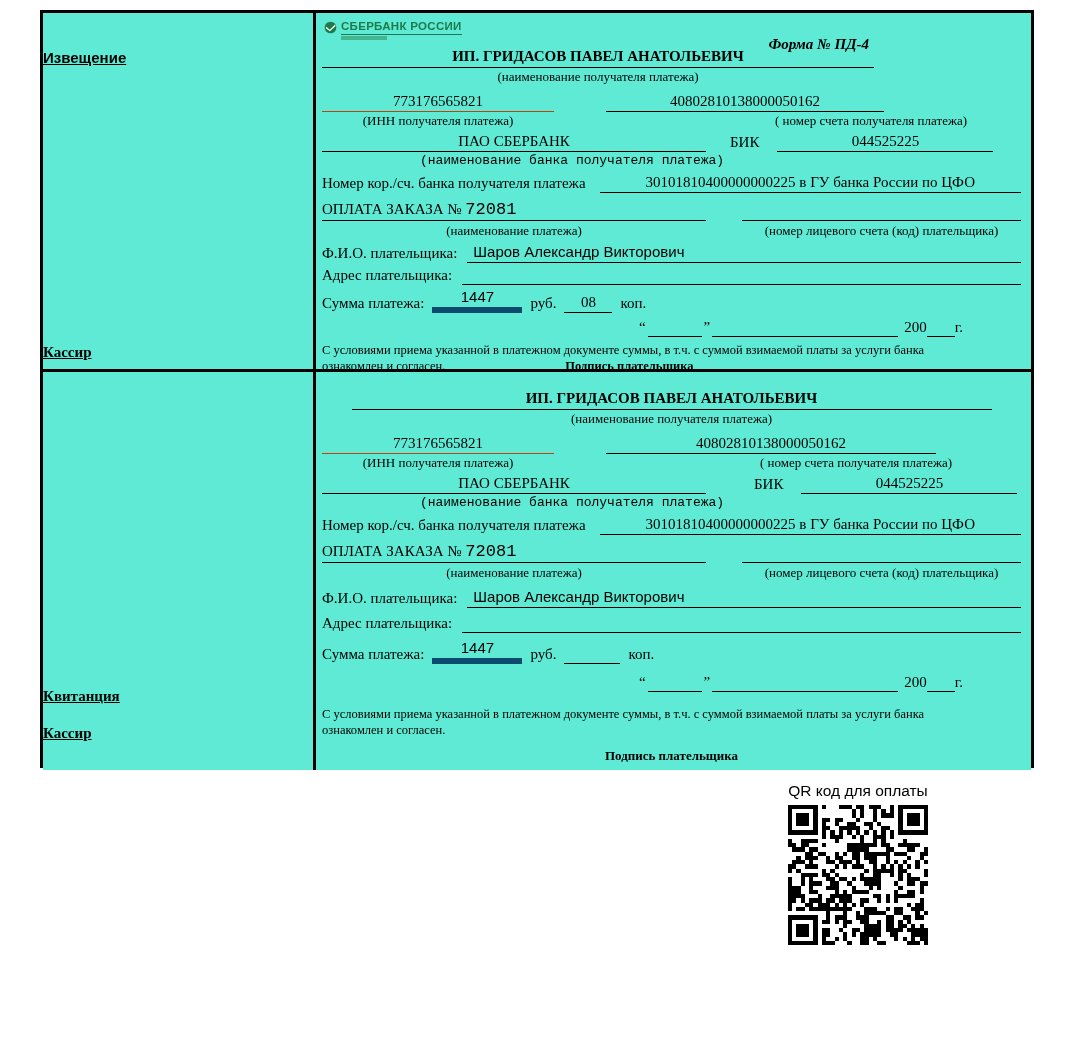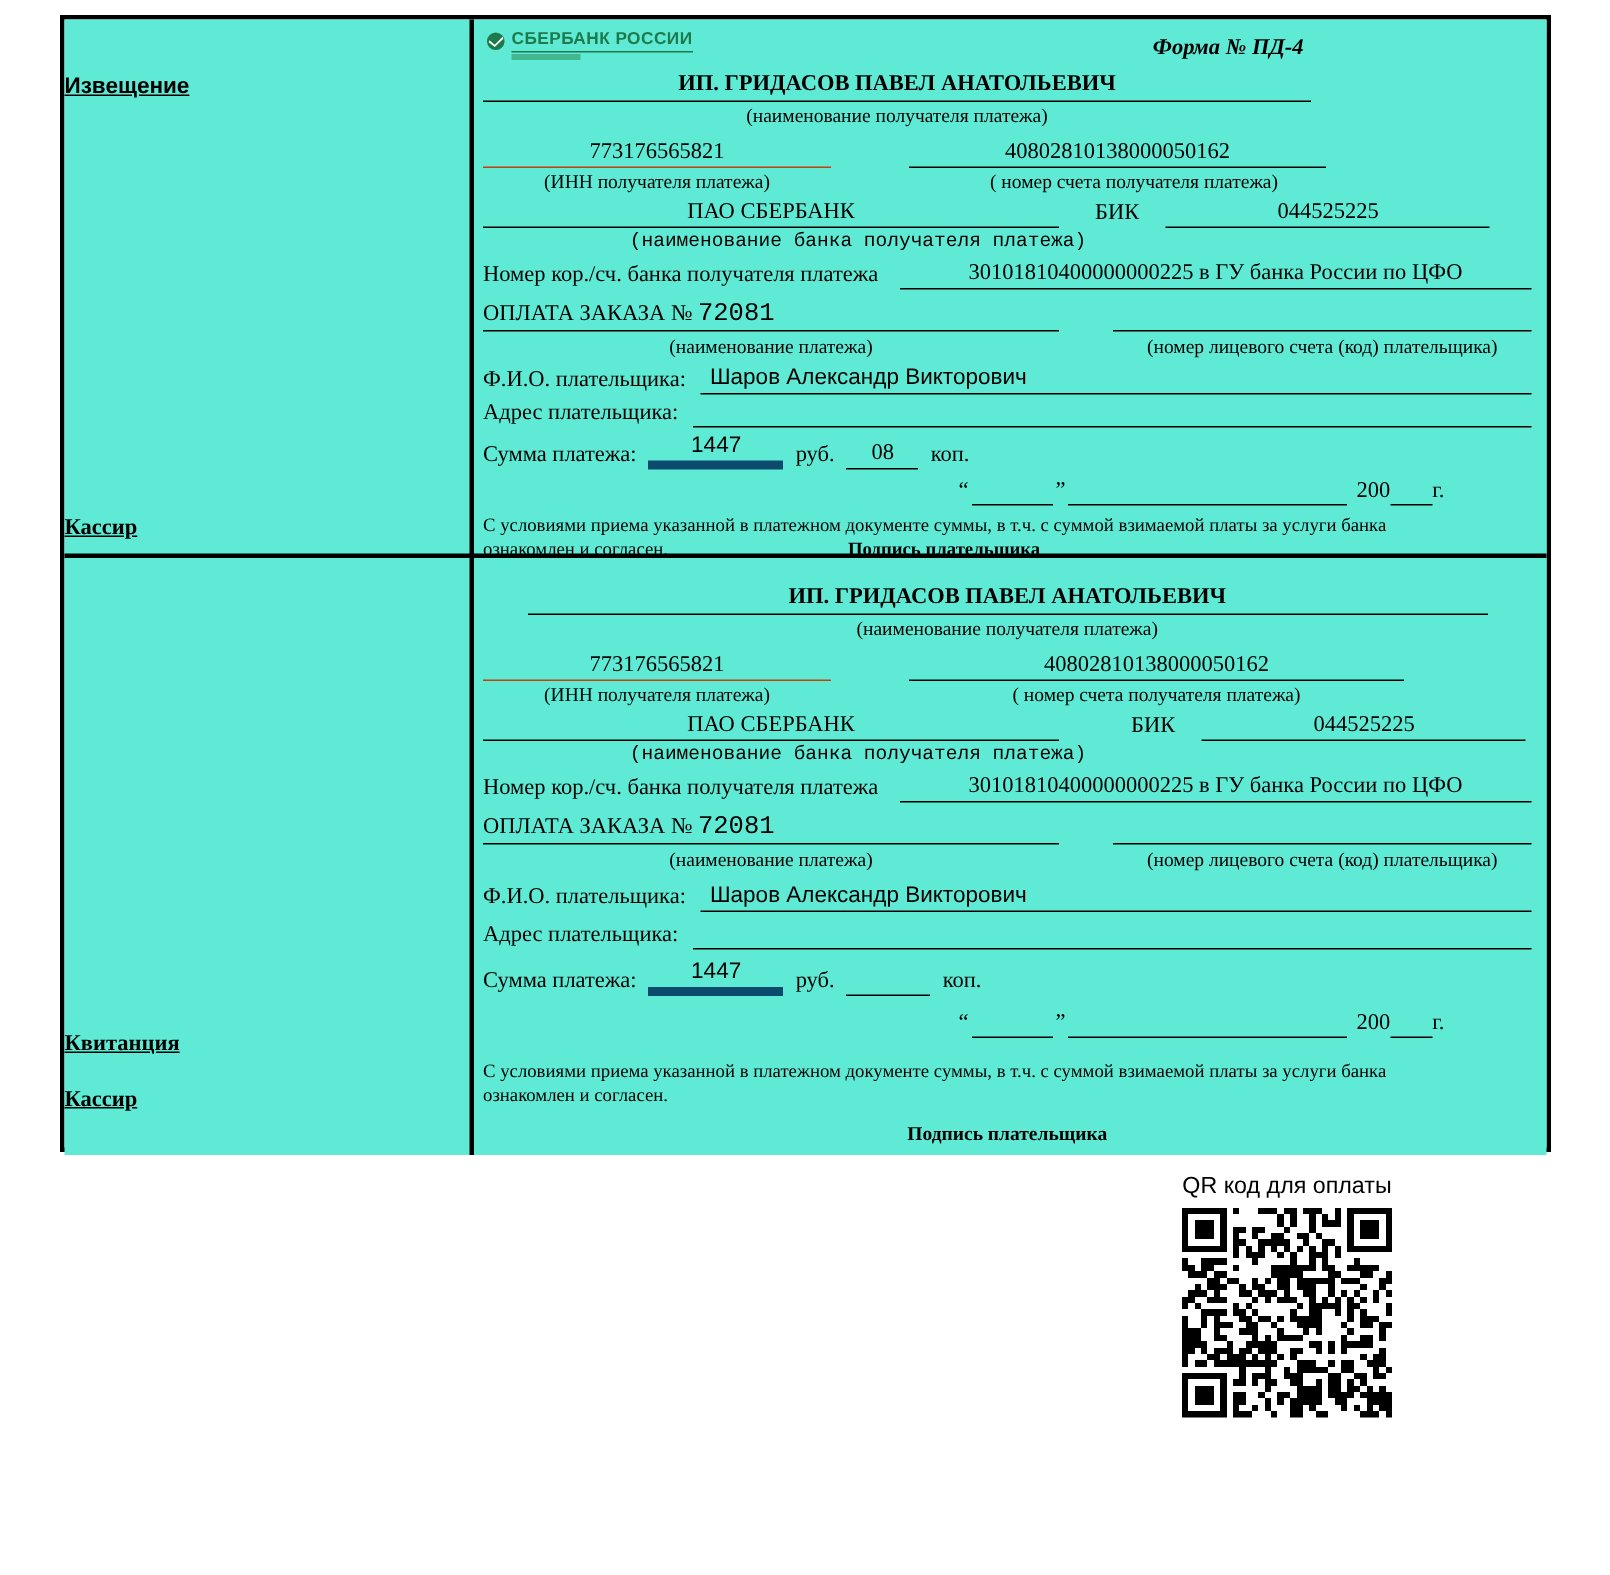--- a/index.html
+++ b/index.html
@@ -27,32 +27,32 @@
 
   
   .hdr { position:relative; height:26px; }
   .logo { position:absolute; left:2px; top:0; display:flex; align-items:flex-start; gap:4px; }
   .logo-icon { width:13px; height:13px; margin-top:1px; }
   .logo-txtwrap { display:flex; flex-direction:column; }
   .logo-text { color:#1e7a4b; font-family:"Liberation Sans","DejaVu Sans",sans-serif;
     font-weight:bold; font-size:11.5px; line-height:13px; letter-spacing:.3px;
     border-bottom:1.5px solid #1e7a4b; padding-bottom:1px; }
   .logo-tag { height:4px; width:46px; margin-top:1px; background:#2f8a58; opacity:.55; }
-  .form-label { position:absolute; right:152px; top:2px; font-weight:bold; font-style:italic; font-size:15px; }
+  .form-label { position:absolute; right:152px; top:14px; font-weight:bold; font-style:italic; font-size:15px; }
 
   .row-name { width:552px; text-align:center; font-weight:bold; border-bottom:1px solid #000; padding-bottom:1px; }
   .row-name.wide { width:640px; }
   .cap-name { width:552px; }
   .cap-name.wide { width:640px; }
 
   .row-two { display:flex; align-items:flex-end; margin-top:6px; }
   .box-inn { width:232px; text-align:center; border-bottom:1px solid #c2410c; }
   .gap-inn { width:52px; }
   .box-acct { width:278px; text-align:center; border-bottom:1px solid #000; }
-  .cap-two { display:flex; margin-bottom:2px; }
+  .cap-two { display:flex; margin-bottom:2px;justify-content:space-between; }
   .cap-inn { width:232px; }
   .cap-gap { width:52px; }
   .cap-acct { width:300px; }
 
   .row-bank { display:flex; align-items:flex-end; margin-top:2px; }
   .box-bank { width:384px; text-align:center; border-bottom:1px solid #000; }
   .bik-lbl { margin:0 18px 0 24px; }
   .box-bik { width:216px; text-align:center; border-bottom:1px solid #000; }
   .cap-bank { width:500px; margin-bottom:3px;font-family:Liberation Mono, monospace; }
 

